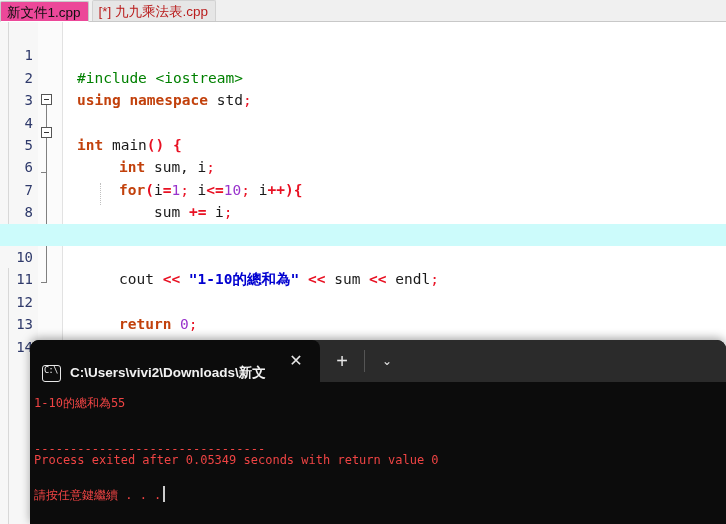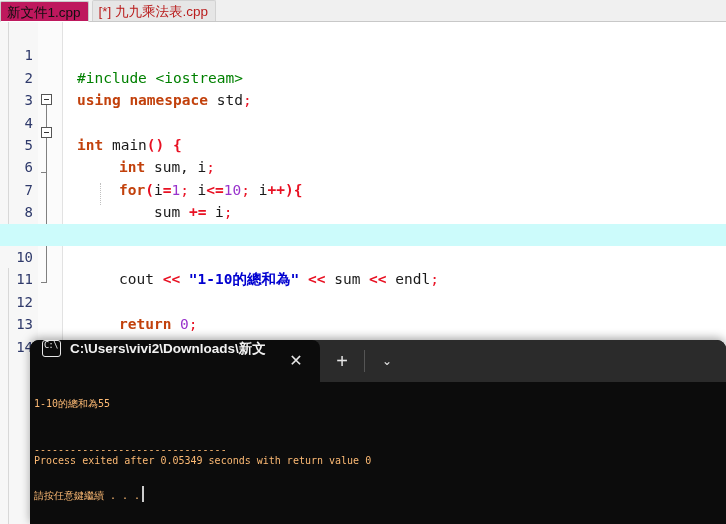--- a/index.html
+++ b/index.html
@@ -39,21 +39,21 @@
     height: 21px;
     line-height: 21px;
     padding: 0 7px 0 6px;
     font-size: 13.5px;
     color: #101010;
     white-space: nowrap;
     box-sizing: border-box;
     cursor: default;
   }
   .tab.active {
-    background: #be185d;
+    background: #ec4899;
     border: 1px solid #c8c8c8;
     border-bottom: 1px solid #ffffff;
     margin-bottom: -1px;
     border-radius: 2px 2px 0 0;
   }
   .tab.inactive {
     background: #e6e6e6;
     border: 1px solid #d2d2d2;
     border-bottom: none;
     margin-left: 3px;
@@ -177,21 +177,21 @@
     background: #2b2b2b;
     display: flex;
     align-items: stretch;
   }
   #terminal-tab {
     width: 290px;
     height: 42px;
     background: #0c0c0c;
     border-radius: 8px 8px 0 0;
     display: flex;
-    align-items: flex-start;
+    align-items: flex-end;
     padding-left: 8px;
     box-sizing: border-box;
     position: relative;
     cursor: default;
   }
   #console-icon {
     width: 19px; height: 17px;
     border: 1.6px solid #e8e8e8;
     border-radius: 3px;
     position: relative;
@@ -255,23 +255,23 @@
   #terminal-body {
     position: absolute;
     left: 0; top: 42px;
     width: 696px; height: 142px;
     background: #0c0c0c;
     padding: 12px 0 0 0;
     box-sizing: border-box;
   }
   .term-line {
     font-family: "DejaVu Sans Mono", "Liberation Mono", monospace;
-    font-size: 10px;
+    font-size: 12px;
     line-height: 23px;
-    color: #fdba74;
+    color: #ef4444;
     white-space: pre;
     padding-left: 0px;
     position: absolute;
   }
   #term-cursor {
     display: inline-block;
     width: 2px;
     height: 16px;
     background: #cccccc;
     vertical-align: -3px;

